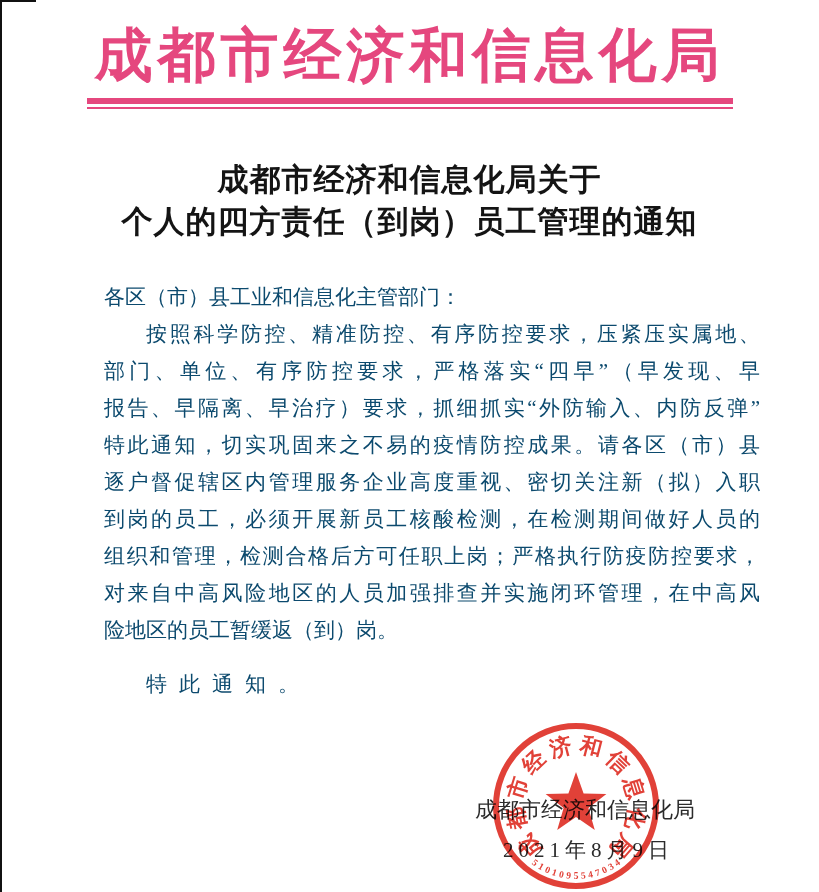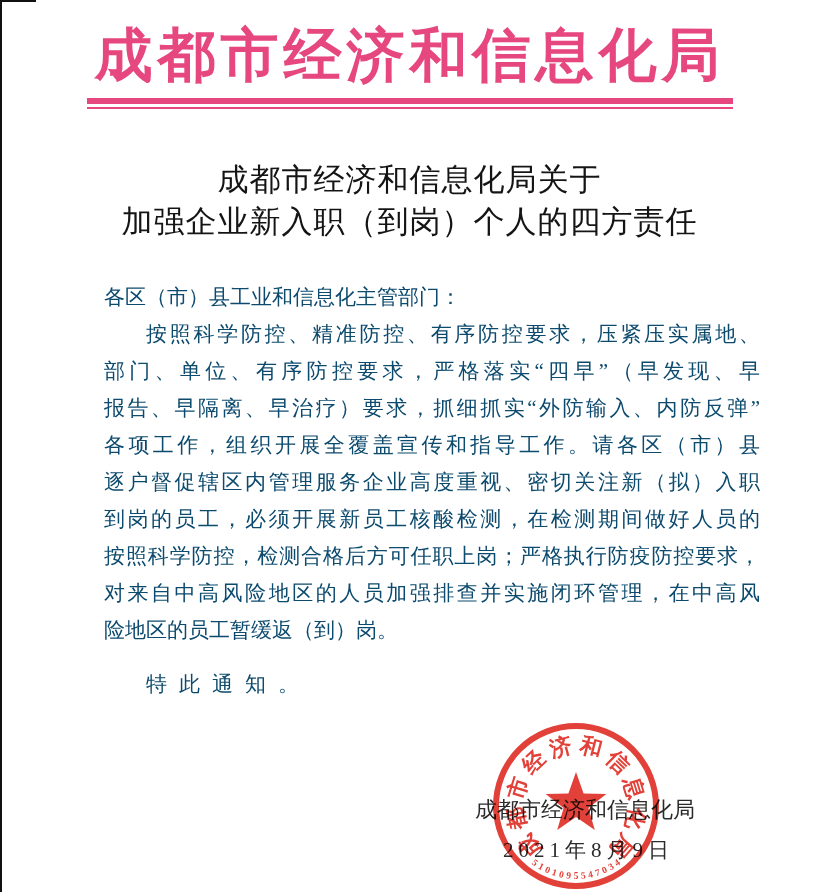--- a/index.html
+++ b/index.html
@@ -30,21 +30,21 @@
   .rule-thick{height:6px;background:#e5477e;}
   .rule-gap{height:3px;background:#ffffff;}
   .rule-thin{height:2px;background:#e5477e;}
 
   
   .doc-title{
     margin-top:50px;
     text-align:center;
     font-size:31px;
     line-height:42px;
-    font-weight:400;
+    font-weight:700;
     color:#141414;
     font-family:"Liberation Sans","DejaVu Sans",sans-serif;
     letter-spacing:1px;
   }
 
   
   .body{
     position:absolute;
     left:104px;top:279px;
     width:656px;
@@ -110,33 +110,33 @@
   <div class="letterhead">成都市经济和信息化局</div>
 
   <div class="rule">
     <div class="rule-thick"></div>
     <div class="rule-gap"></div>
     <div class="rule-thin"></div>
   </div>
 
   <div class="doc-title">
     <div>成都市经济和信息化局关于</div>
-    <div>加强企业新入职（到岗）个人的四方责任</div>
+    <div>个人的四方责任（到岗）员工管理的通知</div>
   </div>
 
   <div class="body">
     <div class="line">各区（市）县工业和信息化主管部门：</div>
     <div id="body-lines">
         <div class="line justify indent">按照科学防控、精准防控、有序防控要求，压紧压实属地、</div>
         <div class="line justify">部门、单位、有序防控要求，严格落实“四早”（早发现、早</div>
         <div class="line justify">报告、早隔离、早治疗）要求，抓细抓实“外防输入、内防反弹”</div>
-        <div class="line justify">各项工作，组织开展全覆盖宣传和指导工作。请各区（市）县</div>
+        <div class="line justify">特此通知，切实巩固来之不易的疫情防控成果。请各区（市）县</div>
         <div class="line justify">逐户督促辖区内管理服务企业高度重视、密切关注新（拟）入职</div>
         <div class="line justify">到岗的员工，必须开展新员工核酸检测，在检测期间做好人员的</div>
-        <div class="line justify">按照科学防控，检测合格后方可任职上岗；严格执行防疫防控要求，</div>
+        <div class="line justify">组织和管理，检测合格后方可任职上岗；严格执行防疫防控要求，</div>
         <div class="line justify">对来自中高风险地区的人员加强排查并实施闭环管理，在中高风</div>
         <div class="line">险地区的员工暂缓返（到）岗。</div>
       </div>
     <div class="line closing">特此通知。</div>
   </div>
 
   <div class="signature">成都市经济和信息化局</div>
   <div class="date">2021年8月9日</div>
 
   <svg class="seal" viewBox="0 0 180 180" xmlns="http://www.w3.org/2000/svg">

